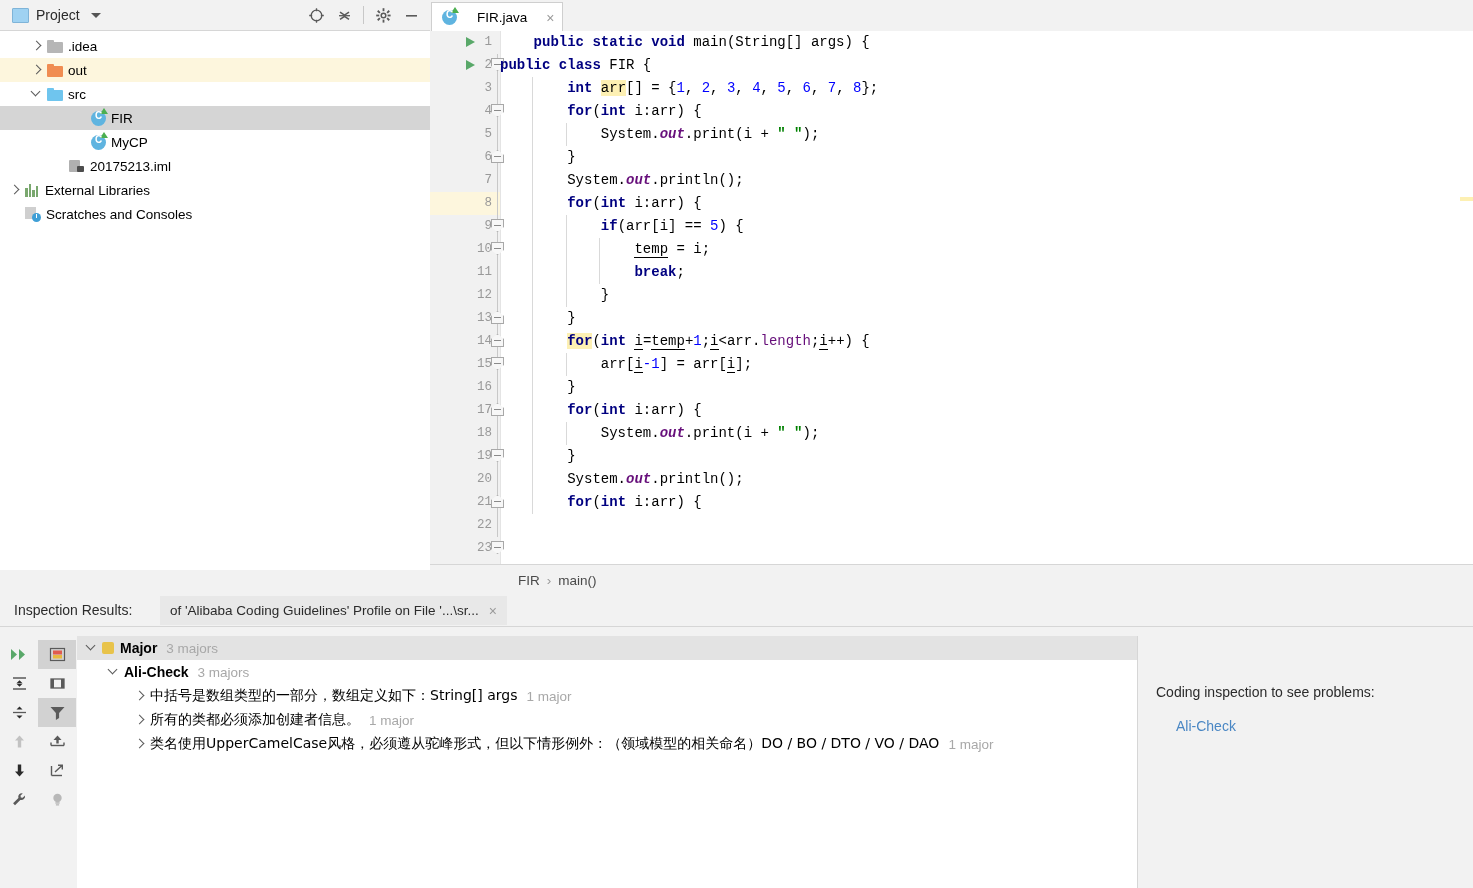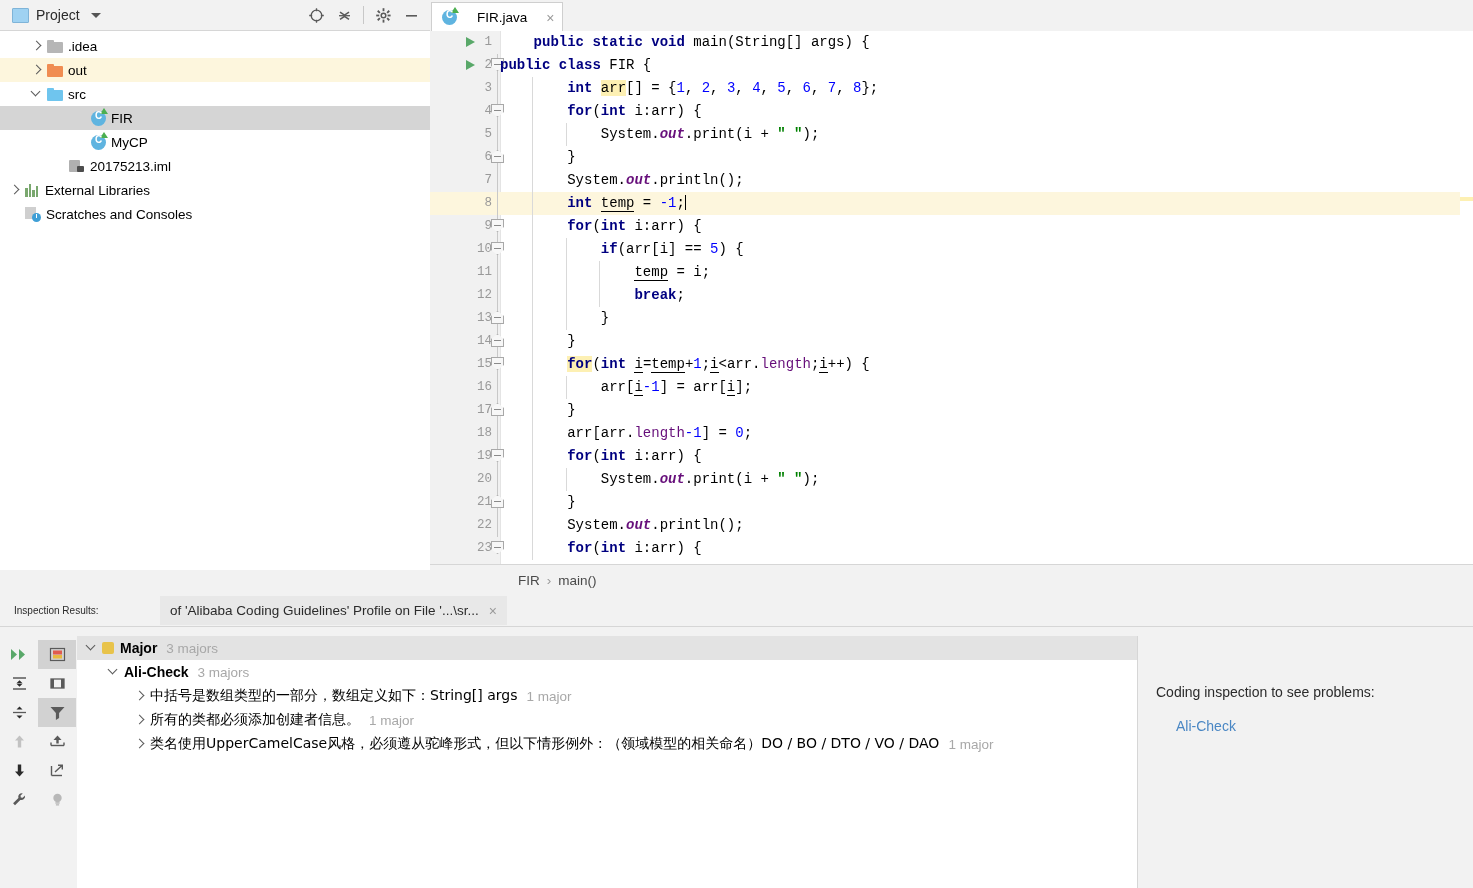--- a/index.html
+++ b/index.html
@@ -150,21 +150,21 @@
     position:absolute; left:0; top:564px; width:1043px; height:31px; background:#f2f2f2;
     border-top:1px solid #d6d6d6;
     display:flex; align-items:center; padding-left:88px; gap:7px;
     font-size:13.5px; color:#4a4a4a;
   }
   .bc-sep { color:#9a9a9a; }
 
   
   .insp { position:absolute; left:0; top:595px; width:1473px; height:293px; background:#f2f2f2; }
   .insp-tabbar { height:31px; position:relative; border-bottom:1px solid #d6d6d6; background:#f2f2f2;}
-  .insp-title { position:absolute; left:14px; top:0; height:31px; line-height:31px; font-size:10px; color:#2b2b2b;}
+  .insp-title { position:absolute; left:14px; top:0; height:31px; line-height:31px; font-size:14px; color:#2b2b2b;}
   .insp-tab {
     position:absolute; left:160px; top:1px; height:29px; background:#e8e8e8;
     display:flex; align-items:center; padding:0 10px; gap:10px; font-size:13.5px; color:#2b2b2b;
   }
   .insp-tab .x { color:#9a9a9a; font-size:14px; }
   .insp-body { position:absolute; left:0; top:41px; width:1473px; height:262px; }
   .insp-toolbar {
     position:absolute; left:0; top:0; width:77px; height:262px; background:#f2f2f2;
     border-right:1px solid #d6d6d6;
     display:flex; flex-wrap:wrap; align-content:flex-start; padding-top:4px;
@@ -465,31 +465,29 @@
             </div>
           </div>
         <div class="codearea" id="codearea">
             <div class="cline">    <span class="kw">public</span> <span class="kw">static</span> <span class="kw">void</span> main(String[] args) {</div>
             <div class="cline"><span class="kw">public</span> <span class="kw">class</span> FIR {</div>
             <div class="cline"><span class="indentguide" style="left:32px;"></span>        <span class="kw">int</span> <span class="warnbg">arr</span>[] = {<span class="num">1</span>, <span class="num">2</span>, <span class="num">3</span>, <span class="num">4</span>, <span class="num">5</span>, <span class="num">6</span>, <span class="num">7</span>, <span class="num">8</span>};</div>
             <div class="cline"><span class="indentguide" style="left:32px;"></span>        <span class="kw">for</span>(<span class="kw">int</span> i:arr) {</div>
             <div class="cline"><span class="indentguide" style="left:32px;"></span><span class="indentguide" style="left:65.6px;"></span>            System.<span class="fieldi">out</span>.print(i + <span class="str">" "</span>);</div>
             <div class="cline"><span class="indentguide" style="left:32px;"></span>        }</div>
             <div class="cline"><span class="indentguide" style="left:32px;"></span>        System.<span class="fieldi">out</span>.println();</div>
-            <div class="cline hl"><span class="indentguide" style="left:32px;"></span>        <span class="kw">int</span> <span class="und">temp</span> = <span class="num">-</span><span class="num">1</span>;<span class="caret"></span></div>
             <div class="cline"><span class="indentguide" style="left:32px;"></span>        <span class="kw">for</span>(<span class="kw">int</span> i:arr) {</div>
             <div class="cline"><span class="indentguide" style="left:32px;"></span><span class="indentguide" style="left:65.6px;"></span>            <span class="kw">if</span>(arr[i] == <span class="num">5</span>) {</div>
             <div class="cline"><span class="indentguide" style="left:32px;"></span><span class="indentguide" style="left:65.6px;"></span><span class="indentguide" style="left:99.2px;"></span>                <span class="und">temp</span> = i;</div>
             <div class="cline"><span class="indentguide" style="left:32px;"></span><span class="indentguide" style="left:65.6px;"></span><span class="indentguide" style="left:99.2px;"></span>                <span class="kw">break</span>;</div>
             <div class="cline"><span class="indentguide" style="left:32px;"></span><span class="indentguide" style="left:65.6px;"></span>            }</div>
             <div class="cline"><span class="indentguide" style="left:32px;"></span>        }</div>
             <div class="cline"><span class="indentguide" style="left:32px;"></span>        <span class="kw warnbg">for</span>(<span class="kw">int</span> <span class="und">i</span>=<span class="und">temp</span>+<span class="num">1</span>;<span class="und">i</span>&lt;arr.<span class="fieldb">length</span>;<span class="und">i</span>++) {</div>
             <div class="cline"><span class="indentguide" style="left:32px;"></span><span class="indentguide" style="left:65.6px;"></span>            arr[<span class="und">i</span><span class="num">-</span><span class="num">1</span>] = arr[<span class="und">i</span>];</div>
             <div class="cline"><span class="indentguide" style="left:32px;"></span>        }</div>
-            <div class="cline"><span class="indentguide" style="left:32px;"></span>        arr[arr.<span class="fieldb">length</span><span class="num">-</span><span class="num">1</span>] = <span class="num">0</span>;</div>
             <div class="cline"><span class="indentguide" style="left:32px;"></span>        <span class="kw">for</span>(<span class="kw">int</span> i:arr) {</div>
             <div class="cline"><span class="indentguide" style="left:32px;"></span><span class="indentguide" style="left:65.6px;"></span>            System.<span class="fieldi">out</span>.print(i + <span class="str">" "</span>);</div>
             <div class="cline"><span class="indentguide" style="left:32px;"></span>        }</div>
             <div class="cline"><span class="indentguide" style="left:32px;"></span>        System.<span class="fieldi">out</span>.println();</div>
             <div class="cline"><span class="indentguide" style="left:32px;"></span>        <span class="kw">for</span>(<span class="kw">int</span> i:arr) {</div>
           </div>
 
       </div>
 
       <div class="editor-vscroll">

